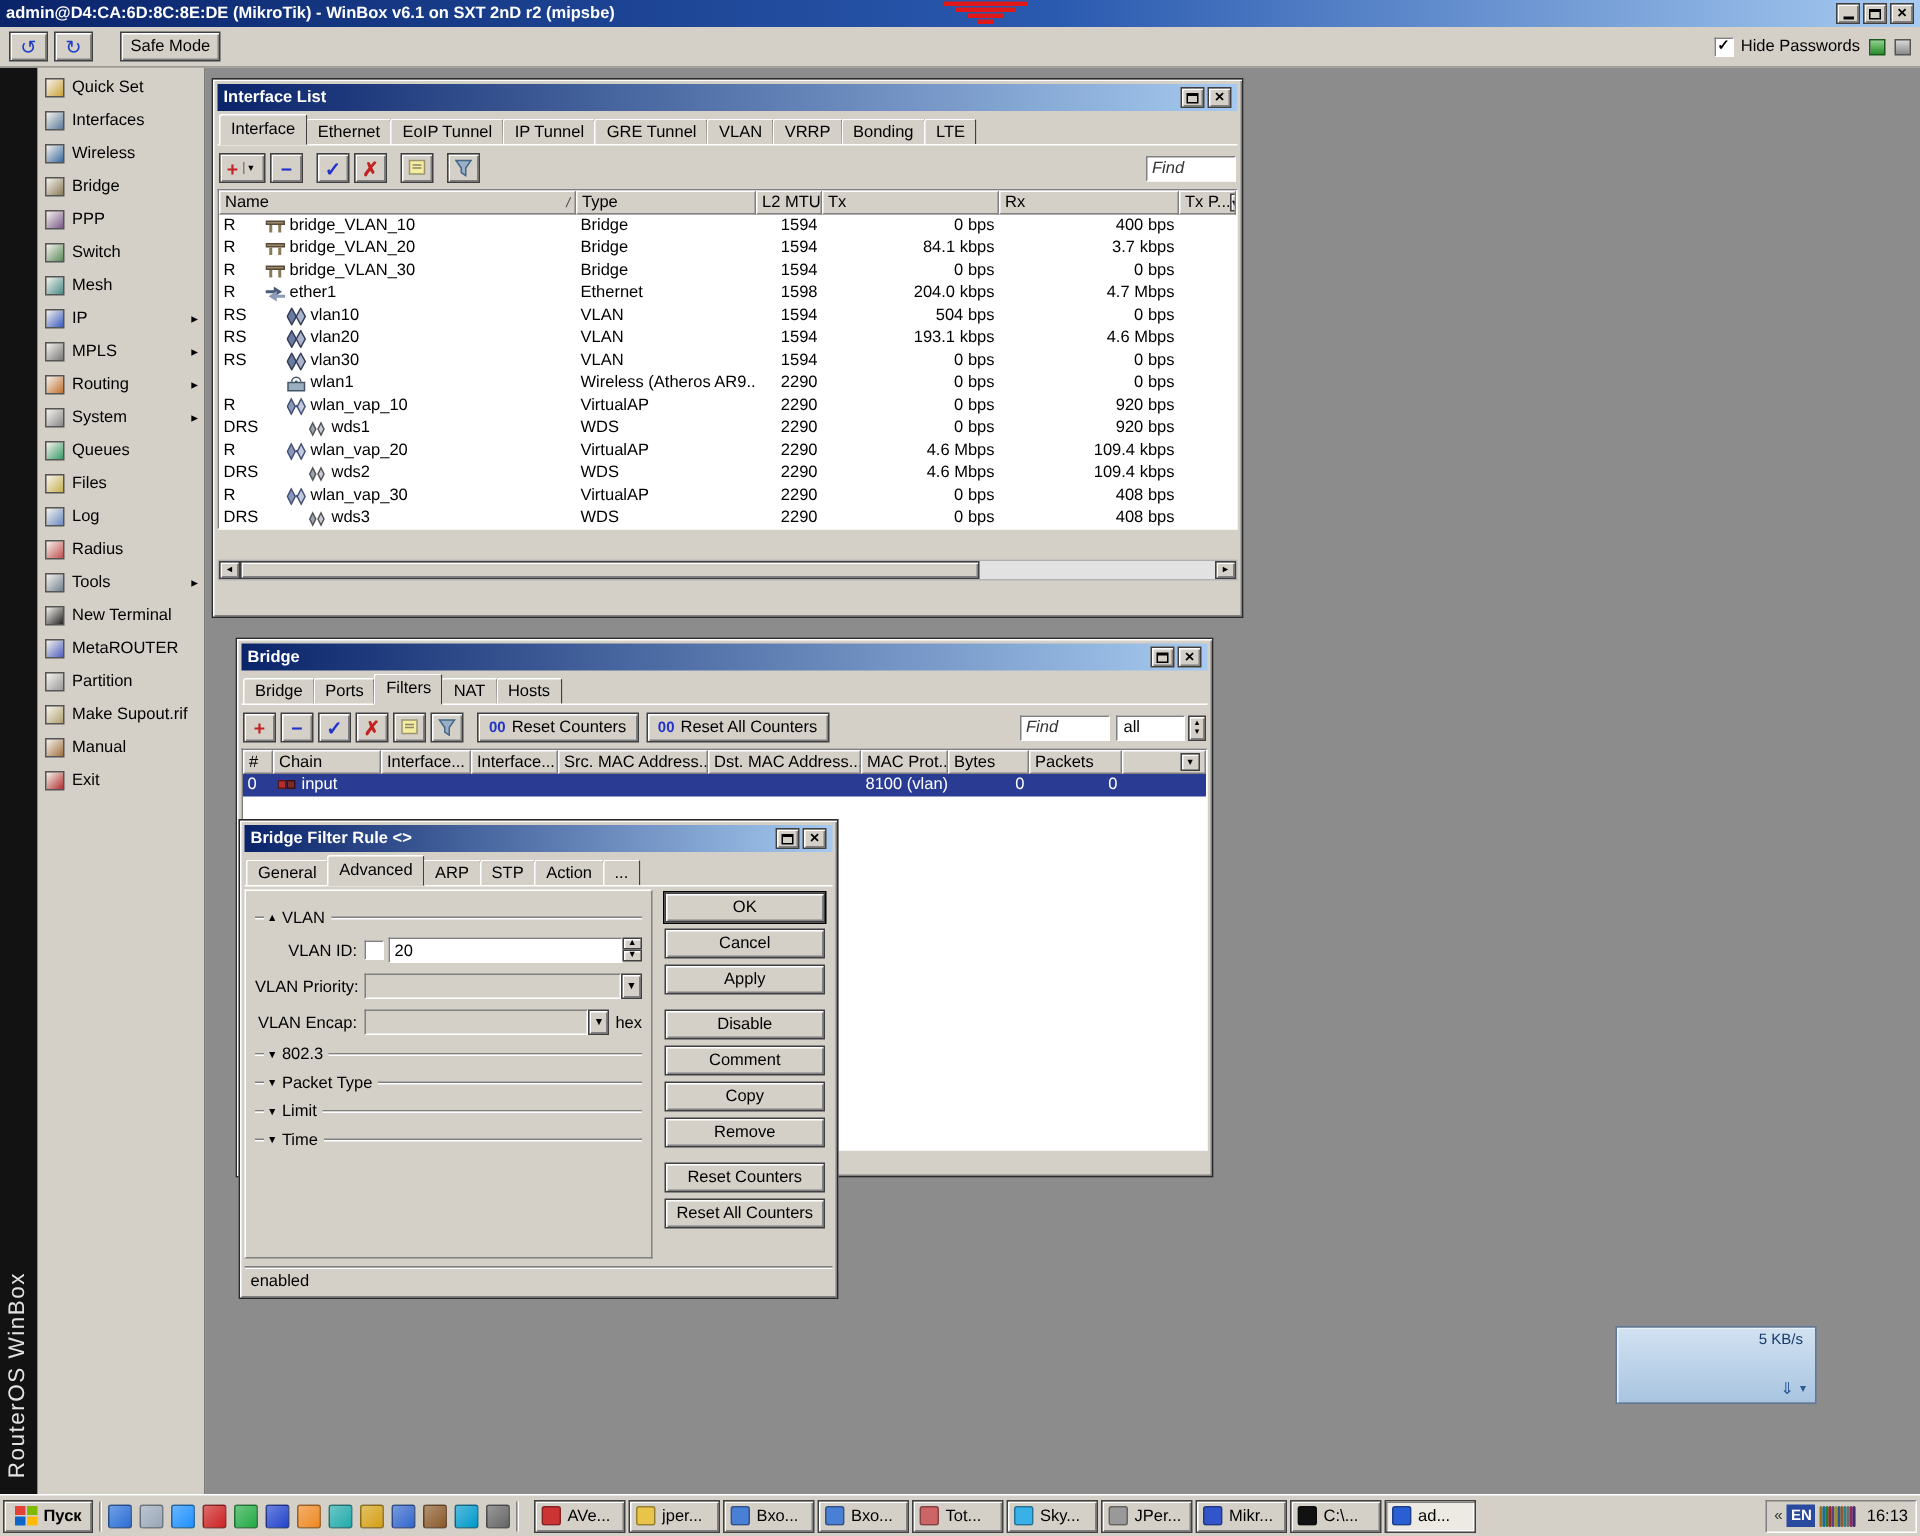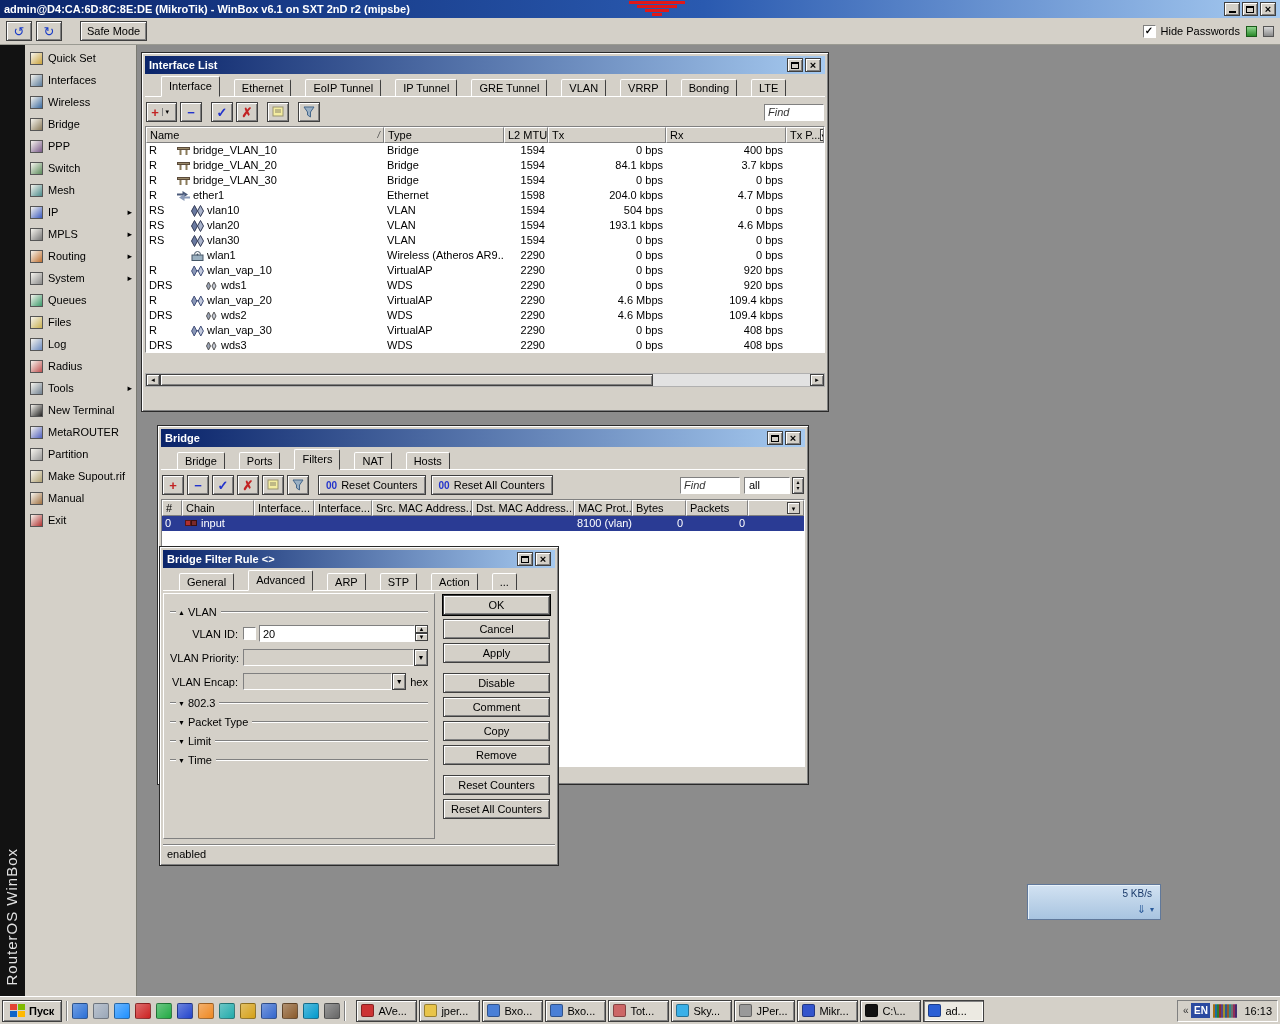--- a/index.html
+++ b/index.html
@@ -39,21 +39,21 @@
   .marrow{font-size:9px;color:#000;}
 
   #mdi{position:absolute;left:137px;top:45px;width:1143px;height:951px;background:var(--desk,#8c8c8c);}
 
   
   .win{position:absolute;background:var(--face);border:1px solid #2a2a2a;box-shadow:inset 1px 1px 0 #fff,inset -1px -1px 0 #808080;padding:3px;}
   .wtitle{height:18px;display:flex;align-items:center;color:#fff;font-weight:bold;padding:0 4px;background:linear-gradient(90deg,var(--t1),var(--t2));}
   .wspace{flex:1;}
   .tabs{display:flex;align-items:flex-end;height:21px;margin-top:2px;padding-left:1px;position:relative;}
   .tabs::after{content:"";position:absolute;left:0;right:0;bottom:0;height:0;border-top:1px solid #fff;z-index:1;}
-  .tab{height:18px;line-height:16px;padding:0 7px;background:var(--face);border:1px solid;border-color:#fff #404040 transparent #fff;border-radius:2px 2px 0 0;margin-right:-1px;position:relative;z-index:0;white-space:nowrap;margin-left:15px;}
+  .tab{height:18px;line-height:16px;padding:0 7px;background:var(--face);border:1px solid;border-color:#fff #404040 transparent #fff;border-radius:2px 2px 0 0;margin-right:-1px;position:relative;z-index:0;white-space:nowrap;}
   .tab.active{height:21px;line-height:19px;z-index:2;border-bottom:1px solid var(--face);}
   .wtools{display:flex;align-items:center;margin-top:3px;height:24px;padding:0 1px;}
   .tool{width:22px;height:20px;display:inline-flex;align-items:center;justify-content:center;background:var(--face);border:1px solid #404040;box-shadow:inset 1px 1px 0 #fff,inset -1px -1px 0 #808080;margin-right:3px;flex:none;}
   .toolgap{width:6px;flex:none;}
   .tool b{font-size:13px;line-height:1;font-weight:bold;}
   .plusg{color:#c22222;}.minusg{color:#2233cc;}.chkg{color:#2233cc;font-size:12px;}.xg{color:#c22222;font-size:12px;}
   .addsplit{width:31px;padding:0;}
   .addsplit .ddv{width:10px;font-size:7px;border-left:1px solid #808080;margin-left:3px;text-align:center;font-style:normal;}
   input.find{width:60px;height:17px;border:1px solid;border-color:#808080 #fff #fff #808080;background:#fff;font-family:inherit;font-size:11px;padding:0 3px;margin-left:auto;flex:none;}
   input.find::placeholder{font-style:italic;color:#333;opacity:1;}
@@ -98,21 +98,21 @@
   .frow .cb{margin-right:3px;flex:none;}
   .frow input.txt{flex:1;height:17px;border:1px solid;border-color:#808080 #fff #fff #808080;background:#fff;font-family:inherit;font-size:11px;padding:0 3px;min-width:0;}
   .dcombo{flex:1;height:17px;background:var(--face);border:1px solid;border-color:#808080 #fff #fff #808080;min-width:0;}
   .dbtn{width:14px;height:17px;display:inline-flex;align-items:center;justify-content:center;font-size:7px;background:var(--face);border:1px solid #404040;box-shadow:inset 1px 1px 0 #fff,inset -1px -1px 0 #808080;flex:none;}
   .spin{width:13px;height:17px;display:inline-flex;flex-direction:column;flex:none;}
   .sa{height:8px;display:flex;align-items:center;justify-content:center;font-size:6px;background:var(--face);border:1px solid #404040;box-shadow:inset 1px 1px 0 #fff;}
   .suffix{margin-left:4px;flex:none;}
   #fr-status{margin-top:5px;border-top:1px solid #808080;box-shadow:inset 0 1px 0 #fff;padding:3px 4px 0 4px;height:20px;}
 
   
-  #speedwidget{position:absolute;left:1027px;top:884px;width:134px;height:36px;background:linear-gradient(180deg,#d2e2f2,#a8c4e0);border:1px solid #60789a;box-shadow:inset 1px 1px 0 #e8f2fa;z-index:20;padding-left:40px;}
+  #speedwidget{position:absolute;left:1077px;top:884px;width:134px;height:52px;background:linear-gradient(180deg,#d2e2f2,#a8c4e0);border:1px solid #60789a;box-shadow:inset 1px 1px 0 #e8f2fa;z-index:20;padding-left:40px;}
   .swrate{display:block;text-align:right;padding:3px 8px 0 0;color:#1a3a6a;font-size:10px;}
   .swbottom{position:absolute;right:6px;bottom:3px;display:flex;align-items:center;gap:4px;}
   .swdl{color:#2a5a9a;font-size:11px;}
   .swdd{color:#2a5a9a;font-size:8px;}
 
   
   #taskbar{position:absolute;left:0;top:996px;width:1280px;height:28px;background:var(--face);border-top:1px solid #fff;display:flex;align-items:center;padding:0 2px;z-index:50;}
   #startbtn{height:22px;display:inline-flex;align-items:center;gap:4px;padding:0 7px;font-weight:bold;background:var(--face);border:1px solid #404040;box-shadow:inset 1px 1px 0 #fff,inset -1px -1px 0 #808080;flex:none;}
   .flag{width:15px;height:13px;display:grid;grid-template-columns:7px 7px;grid-template-rows:6px 6px;gap:1px;}
   .flag i{display:block;}

